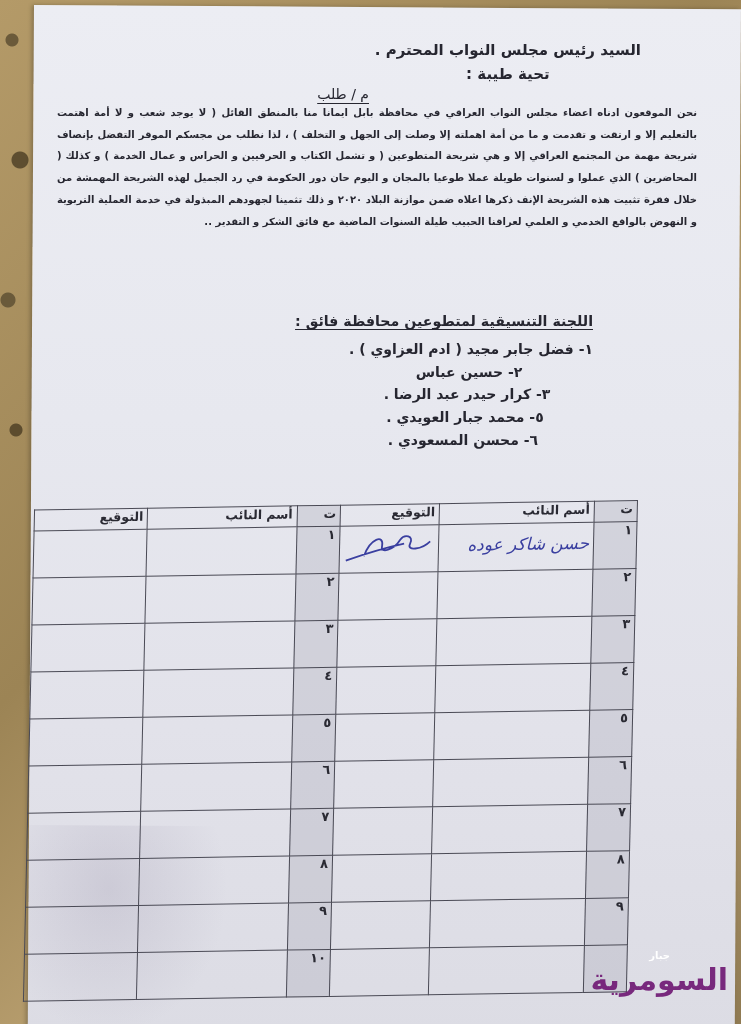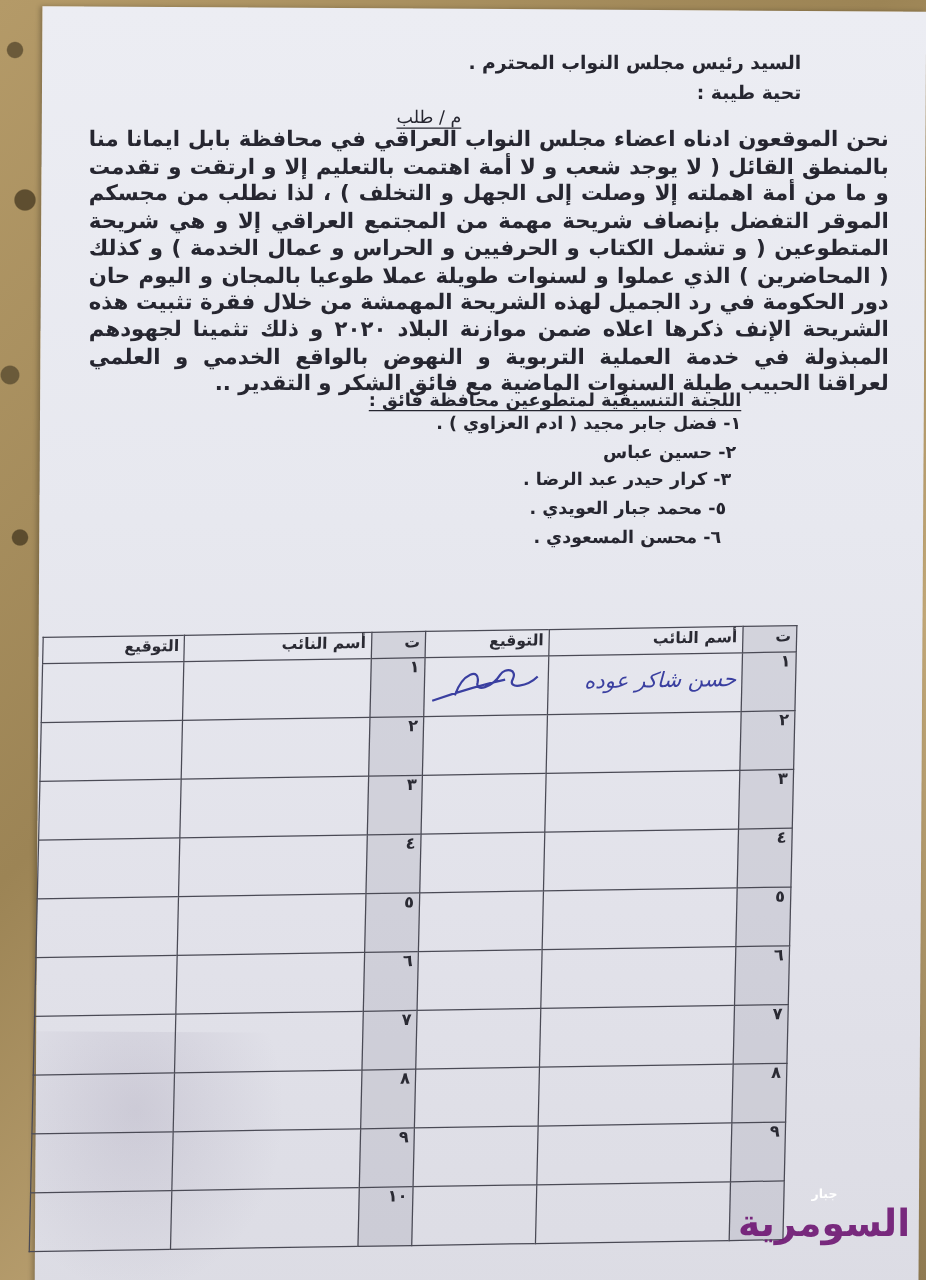--- a/index.html
+++ b/index.html
@@ -17,29 +17,29 @@
       position: absolute; left: 34px; top: 5px; width: 707px; height: 1030px;
       background: linear-gradient(180deg, #ecedf3 0%, #e7e8ef 40%, #e2e2ea 70%, #dcdce4 100%);
       transform: rotate(0.35deg); transform-origin: top left;
       box-shadow: -2px 0 4px rgba(0,0,0,0.25);
     }
     .paper::after {
       content: ""; position: absolute; left: 0; top: 820px; width: 200px; height: 210px;
       background: radial-gradient(ellipse at 40% 30%, rgba(120,110,140,0.18), transparent 70%);
       pointer-events: none;
     }
-    .doc { position: absolute; direction: rtl; color: #262630; font-weight: bold; }
+    .doc { position: absolute; direction: rtl; color: #262630; font-weight: bold; text-align: center; }
     .addressee { top: 38px; right: 100px; font-size: 15px; line-height: 24px; }
     .subject { top: 86px; right: 372px; font-size: 14px; text-decoration: underline; text-underline-offset: 4px; font-weight: normal; }
     .body-text {
-      top: 102px; right: 30px; width: 640px; font-size: 17px; line-height: 21.7px;
+      top: 102px; right: 44px; width: 640px; font-size: 10px; line-height: 21.7px;
       text-align: justify; text-align-last: right;
     }
     .committee-title { top: 313px; right: 148px; font-size: 14.2px; text-decoration: underline; text-underline-offset: 3px; }
-    .members { top: 328px; right: 148px; font-size: 14px; line-height: 22.7px; }
+    .members { top: 338px; right: 148px; font-size: 14px; line-height: 22.7px; }
     .members div { white-space: nowrap; }
     .members div:nth-child(2) { margin-right: 4px; }
     .members div:nth-child(3) { margin-right: 8px; }
     .members div:nth-child(4) { margin-right: 12px; }
     .members div:nth-child(5) { margin-right: 16px; }
     .members div:nth-child(6) { margin-right: 20px; }
     .members div:nth-child(7) { margin-right: 24px; }
 
     table.sheet {
       position: absolute; left: 34px; top: 500px; width: 604px;

